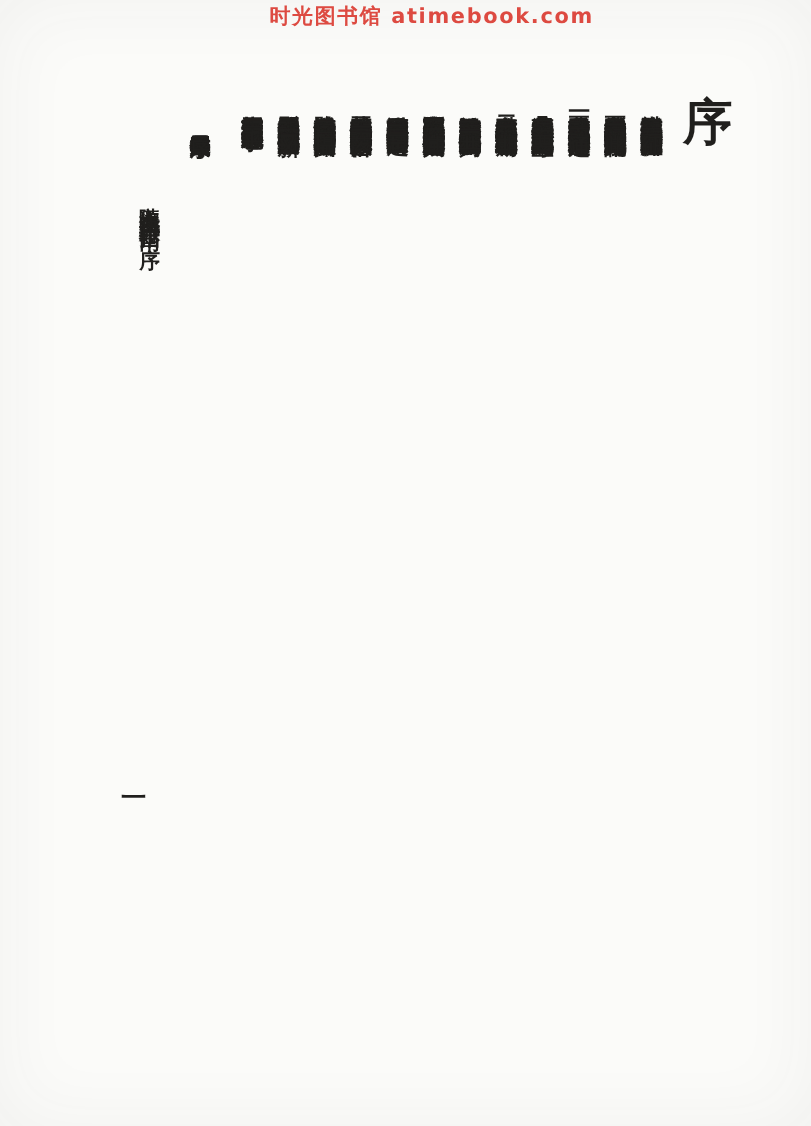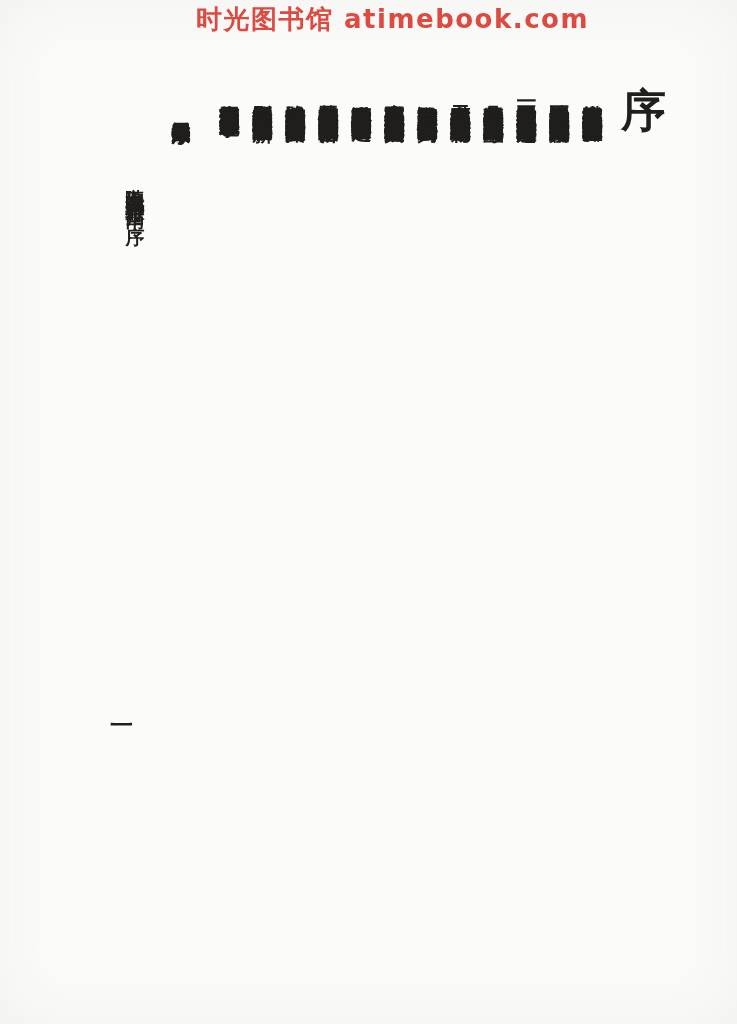--- a/index.html
+++ b/index.html
@@ -16,21 +16,21 @@
   .watermark {
     position: absolute;
     top: 2px;
     left: 0;
     width: 100%;
     box-sizing: border-box;
     padding-left: 48px;
     text-align: center;
     font-family: "DejaVu Sans", "Liberation Sans", sans-serif;
     font-weight: bold;
-    font-size: 26px;
+    font-size: 19px;
     letter-spacing: 1.5px;
     white-space: nowrap;
   }
   .doc-title {
     position: absolute;
     left: 621px;
     top: 88px;
     font-size: 45px;
     font-weight: 900;
     line-height: 1;

